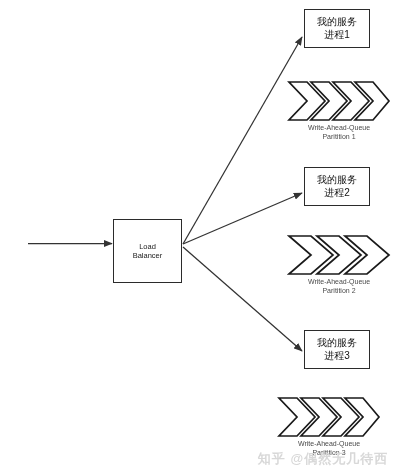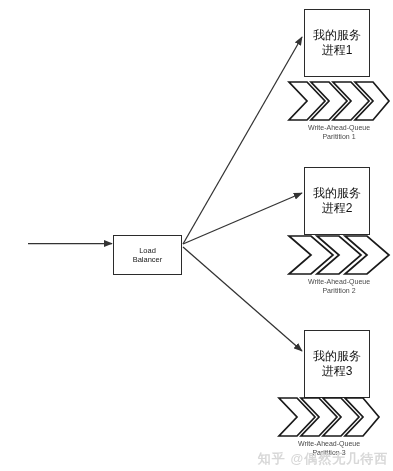--- a/index.html
+++ b/index.html
@@ -46,30 +46,29 @@
   }
   .node-box .node-label {
     display: block;
     white-space: pre-line;
   }
 
   #load-balancer {
     left: 113px;
     top: 219px;
     width: 69px;
-    height: 40px;
+    height: 64px;
     font-size: 7.5px;
     color: #1a1a1a;
-    margin-top: 16px;
   }
 
   .service-box {
     width: 66px;
-    height: 68px;
-    font-size: 12px;
+    height: 39px;
+    font-size: 10px;
     color: #111111;
   }
   #service-box-1 { left: 304px; top: 9px; }
   #service-box-2 { left: 304px; top: 167px; }
   #service-box-3 { left: 304px; top: 330px; }
 
   
   .waq-group {
     position: absolute;
     width: 104px;

